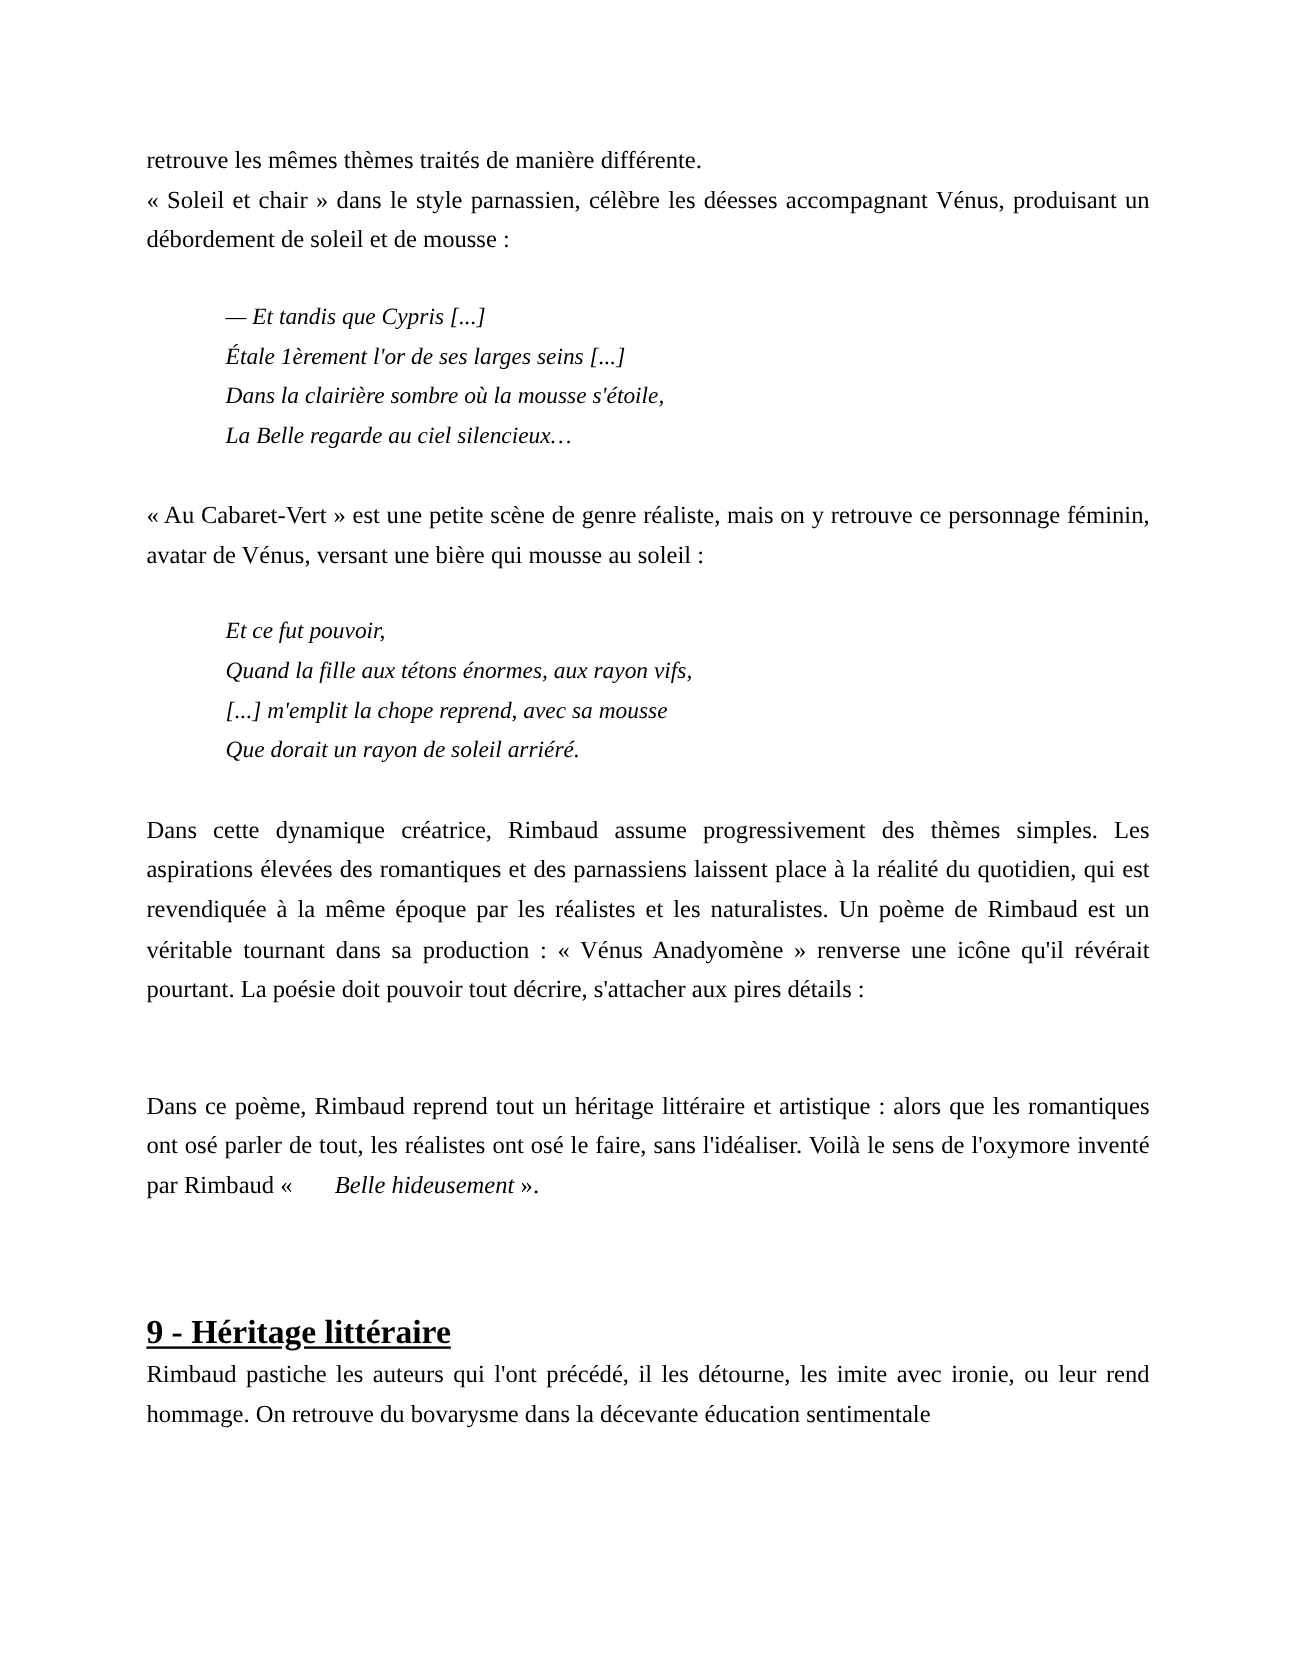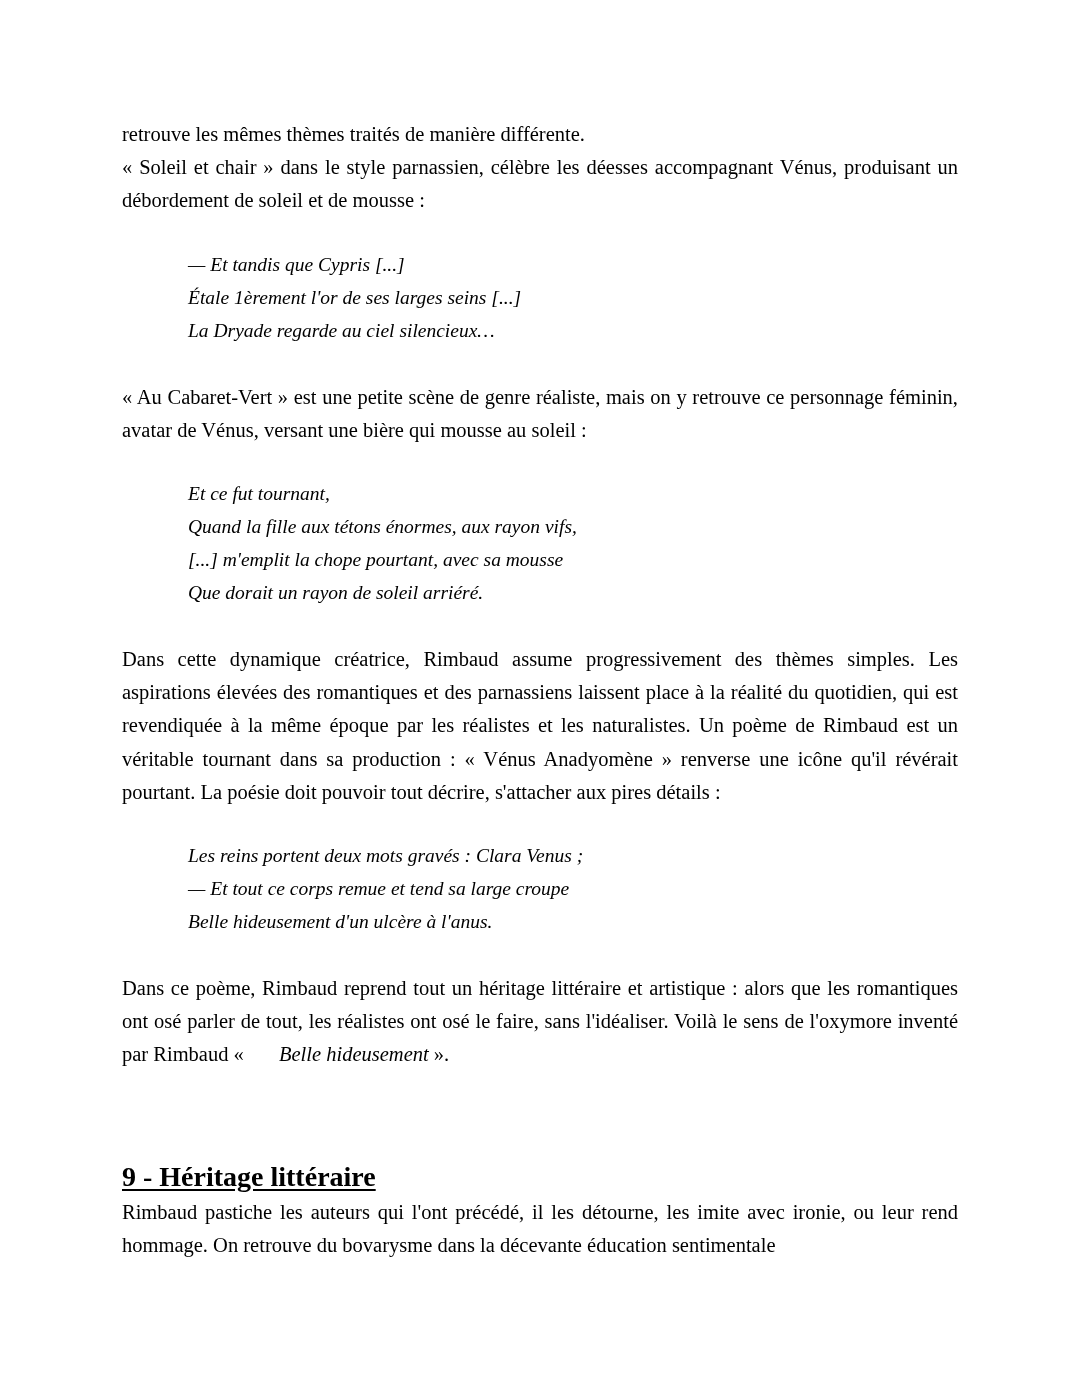--- a/index.html
+++ b/index.html
@@ -75,47 +75,43 @@
 
     <p class="body-par nojust">retrouve les mêmes thèmes traités de manière différente.</p>
 
     <p class="body-par">« Soleil et chair » dans le style parnassien, célèbre les déesses accompagnant Vénus, produisant un débordement de soleil et de mousse :</p>
 
     <div class="gap-md"></div>
 
     <blockquote class="verse-block">
       <span class="verse-line">— Et tandis que Cypris [...]</span>
       <span class="verse-line">Étale 1èrement l'or de ses larges seins [...]</span>
-      <span class="verse-line">La Dryade regarde au ciel silencieux…</span>
+      <span class="verse-line">Dans la clairière sombre où la mousse s'étoile,</span>
+      <span class="verse-line">La Belle regarde au ciel silencieux…</span>
     </blockquote>
 
     <div class="gap-lg"></div>
 
     <p class="body-par">« Au Cabaret-Vert » est une petite scène de genre réaliste, mais on y retrouve ce personnage féminin, avatar de Vénus, versant une bière qui mousse au soleil :</p>
 
     <div class="gap-md"></div>
 
     <blockquote class="verse-block">
-      <span class="verse-line">Et ce fut tournant,</span>
+      <span class="verse-line">Et ce fut pouvoir,</span>
       <span class="verse-line">Quand la fille aux tétons énormes, aux rayon vifs,</span>
-      <span class="verse-line">[...] m'emplit la chope pourtant, avec sa mousse</span>
+      <span class="verse-line">[...] m'emplit la chope reprend, avec sa mousse</span>
       <span class="verse-line">Que dorait un rayon de soleil arriéré.</span>
     </blockquote>
 
     <div class="gap-lg"></div>
 
     <p class="body-par">Dans cette dynamique créatrice, Rimbaud assume progressivement des thèmes simples. Les aspirations élevées des romantiques et des parnassiens laissent place à la réalité du quotidien, qui est revendiquée à la même époque par les réalistes et les naturalistes. Un poème de Rimbaud est un véritable tournant dans sa production : « Vénus Anadyomène » renverse une icône qu'il révérait pourtant. La poésie doit pouvoir tout décrire, s'attacher aux pires détails :</p>
 
     <div class="gap-md"></div>
 
-    <blockquote class="verse-block">
-      <span class="verse-line">Les reins portent deux mots gravés : Clara Venus ;</span>
-      <span class="verse-line">— Et tout ce corps remue et tend sa large croupe</span>
-      <span class="verse-line">Belle hideusement d'un ulcère à l'anus.</span>
-    </blockquote>
 
     <div class="gap-lg"></div>
 
     <p class="body-par"><span>Dans ce poème, Rimbaud reprend tout un héritage littéraire et artistique : alors que les romantiques ont osé parler de tout, les réalistes ont osé le faire, sans l'idéaliser. Voilà le sens de l'oxymore inventé par Rimbaud « </span><em class="inline-em">Belle hideusement</em><span> ».</span></p>
 
     <div class="gap-xl"></div>
 
     <div class="heading-wrap">
       <h2 class="section-heading">9 - Héritage littéraire</h2>
     </div>

